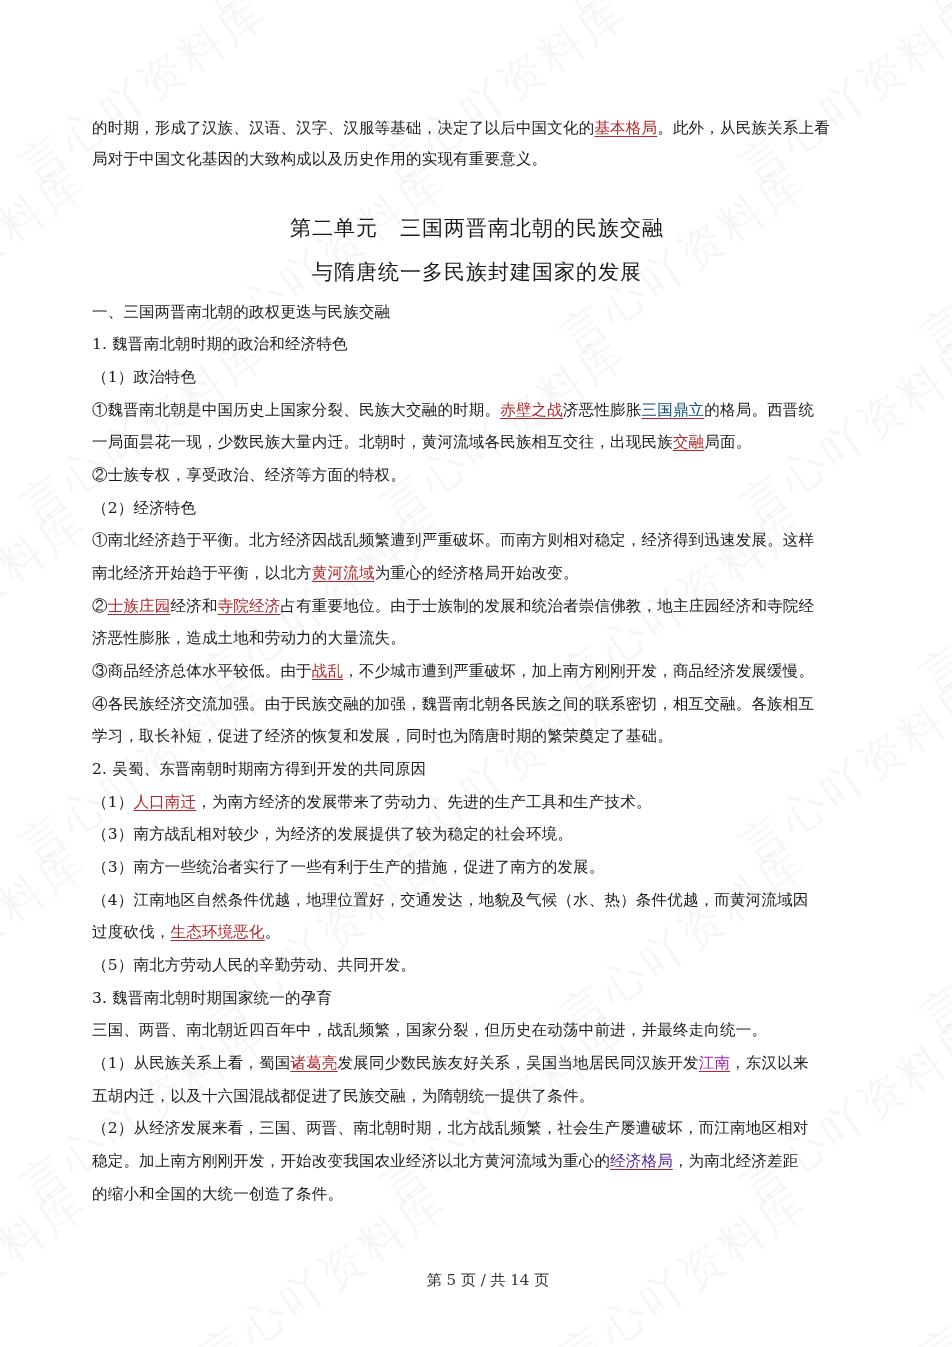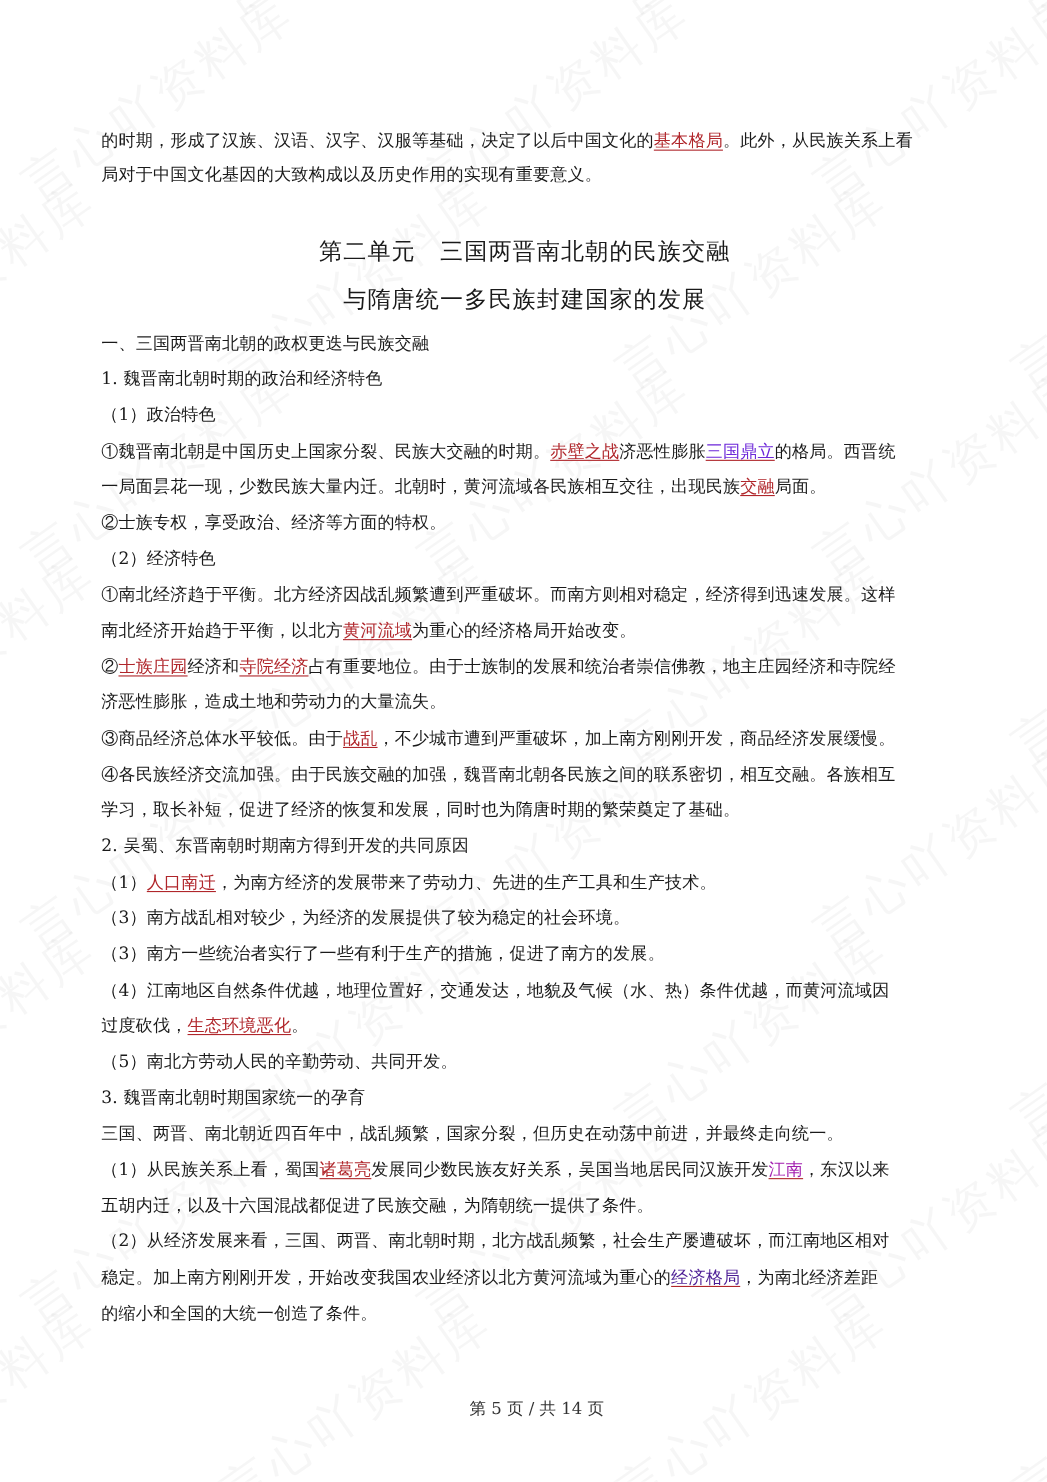--- a/index.html
+++ b/index.html
@@ -76,21 +76,21 @@
 <div class="page">
   <div class="line" style="top:118px"><span>的时期，形成了汉族、汉语、汉字、汉服等基础，决定了以后中国文化的</span><span class="hl" style="color: rgb(176, 38, 43);">基本格局</span><span>。此外，从民族关系上看</span></div>
   <div class="line" style="top:149px"><span>局对于中国文化基因的大致构成以及历史作用的实现有重要意义。</span></div>
 
   <div class="title" style="top:214px">第二单元　三国两晋南北朝的民族交融</div>
   <div class="title" style="top:258px">与隋唐统一多民族封建国家的发展</div>
 
   <div class="line bold" style="top:302px">一、三国两晋南北朝的政权更迭与民族交融</div>
   <div class="line bold" style="top:334px">1. 魏晋南北朝时期的政治和经济特色</div>
   <div class="line" style="top:367px">（1）政治特色</div>
-  <div class="line" style="top:400px"><span>①魏晋南北朝是中国历史上国家分裂、民族大交融的时期。</span><span class="hl" style="color: rgb(176, 38, 43);">赤壁之战</span><span>济恶性膨胀</span><span class="hl" style="color: #6d28d9;">三国鼎立</span><span>的格局。西晋统</span></div>
+  <div class="line" style="top:400px"><span>①魏晋南北朝是中国历史上国家分裂、民族大交融的时期。</span><span class="hl" style="color: rgb(176, 38, 43);">赤壁之战</span><span>济恶性膨胀</span><span class="hl" style="color: #0c4a6e;">三国鼎立</span><span>的格局。西晋统</span></div>
   <div class="line" style="top:432px"><span>一局面昙花一现，少数民族大量内迁。北朝时，黄河流域各民族相互交往，出现民族</span><span class="hl" style="color: rgb(176, 38, 43);">交融</span><span>局面。</span></div>
   <div class="line" style="top:465px"><span>②士族专权，享受政治、经济等方面的特权。</span></div>
   <div class="line" style="top:498px">（2）经济特色</div>
   <div class="line" style="top:530px"><span>①南北经济趋于平衡。北方经济因战乱频繁遭到严重破坏。而南方则相对稳定，经济得到迅速发展。这样</span></div>
   <div class="line" style="top:563px"><span>南北经济开始趋于平衡，以北方</span><span class="hl" style="color: rgb(176, 38, 43);">黄河流域</span><span>为重心的经济格局开始改变。</span></div>
   <div class="line" style="top:596px"><span>②</span><span class="hl" style="color: rgb(176, 38, 43);">士族庄园</span><span>经济和</span><span class="hl" style="color: rgb(176, 38, 43);">寺院经济</span><span>占有重要地位。由于士族制的发展和统治者崇信佛教，地主庄园经济和寺院经</span></div>
   <div class="line" style="top:628px"><span>济恶性膨胀，造成土地和劳动力的大量流失。</span></div>
   <div class="line" style="top:661px"><span>③商品经济总体水平较低。由于</span><span class="hl" style="color: rgb(176, 38, 43);">战乱</span><span>，不少城市遭到严重破坏，加上南方刚刚开发，商品经济发展缓慢。</span></div>
   <div class="line" style="top:694px"><span>④各民族经济交流加强。由于民族交融的加强，魏晋南北朝各民族之间的联系密切，相互交融。各族相互</span></div>
   <div class="line" style="top:726px"><span>学习，取长补短，促进了经济的恢复和发展，同时也为隋唐时期的繁荣奠定了基础。</span></div>

